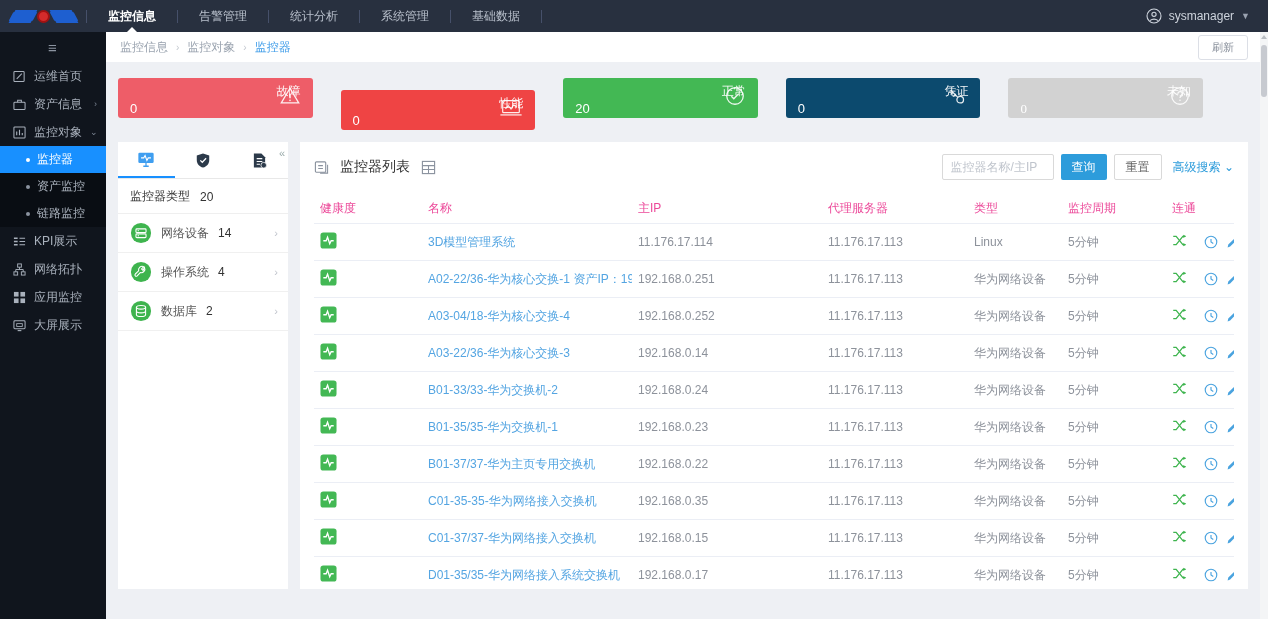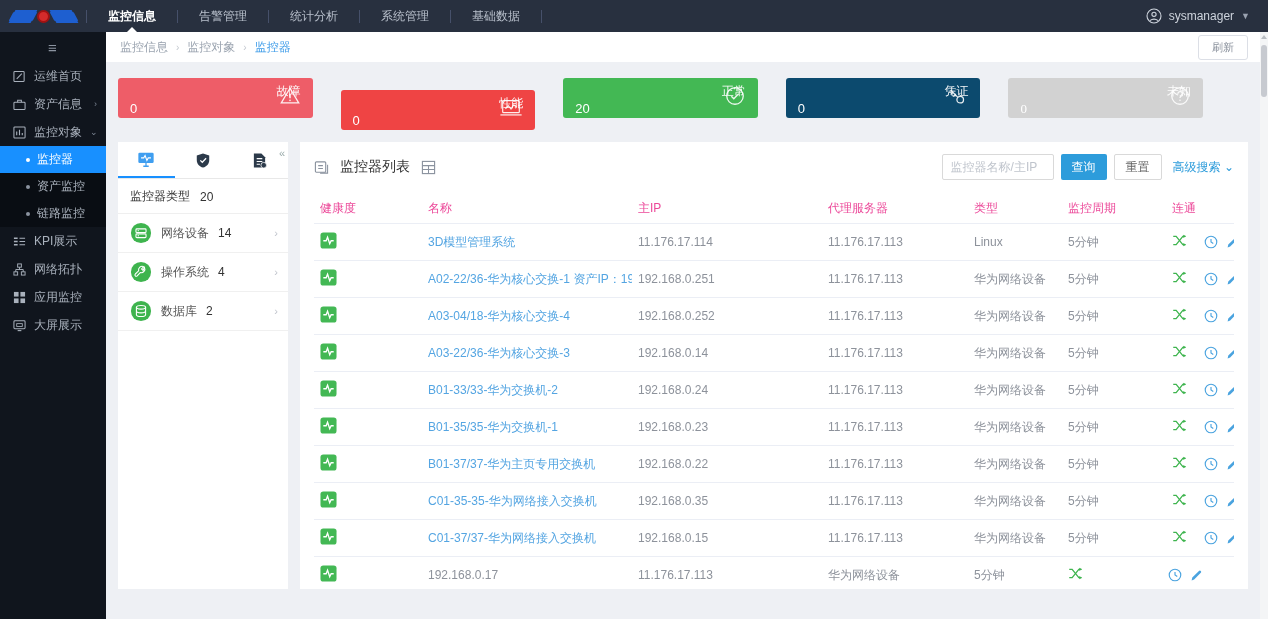--- a/index.html
+++ b/index.html
@@ -708,20 +708,21 @@
             </div>
           </div>
 
           <div class="trow">
             <div class="td">
               <svg width="17" height="17" viewBox="0 0 18 18">
                 <rect x="0.5" y="0.5" width="17" height="17" rx="3" fill="#43b854"></rect>
                 <polyline points="3.5,9.3 6.5,9.3 8,5.5 10.3,12.5 11.8,9.3 14.5,9.3" fill="none" stroke="#fff" stroke-width="1.4"></polyline>
               </svg>
             </div>
+            <div class="td"><a class="name-link">D01-35/35-华为网络接入系统交换机</a></div>
             <div class="td">192.168.0.17</div>
             <div class="td">11.176.17.113</div>
             <div class="td">华为网络设备</div>
             <div class="td">5分钟</div>
             <div class="td">
               <span class="ic">
                 <svg width="15" height="13" viewBox="0 0 18 15">
                   <path d="M1.5 2.5 h3.5 l8 10 h3" fill="none" stroke="#3eb44e" stroke-width="1.5"></path>
                   <path d="M1.5 12.5 h3.5 l8-10 h3" fill="none" stroke="#3eb44e" stroke-width="1.5"></path>
                   <path d="M13.5 0.5 L17 2.5 l-3.5 2z M13.5 10.5 L17 12.5 l-3.5 2z" fill="#3eb44e"></path>

